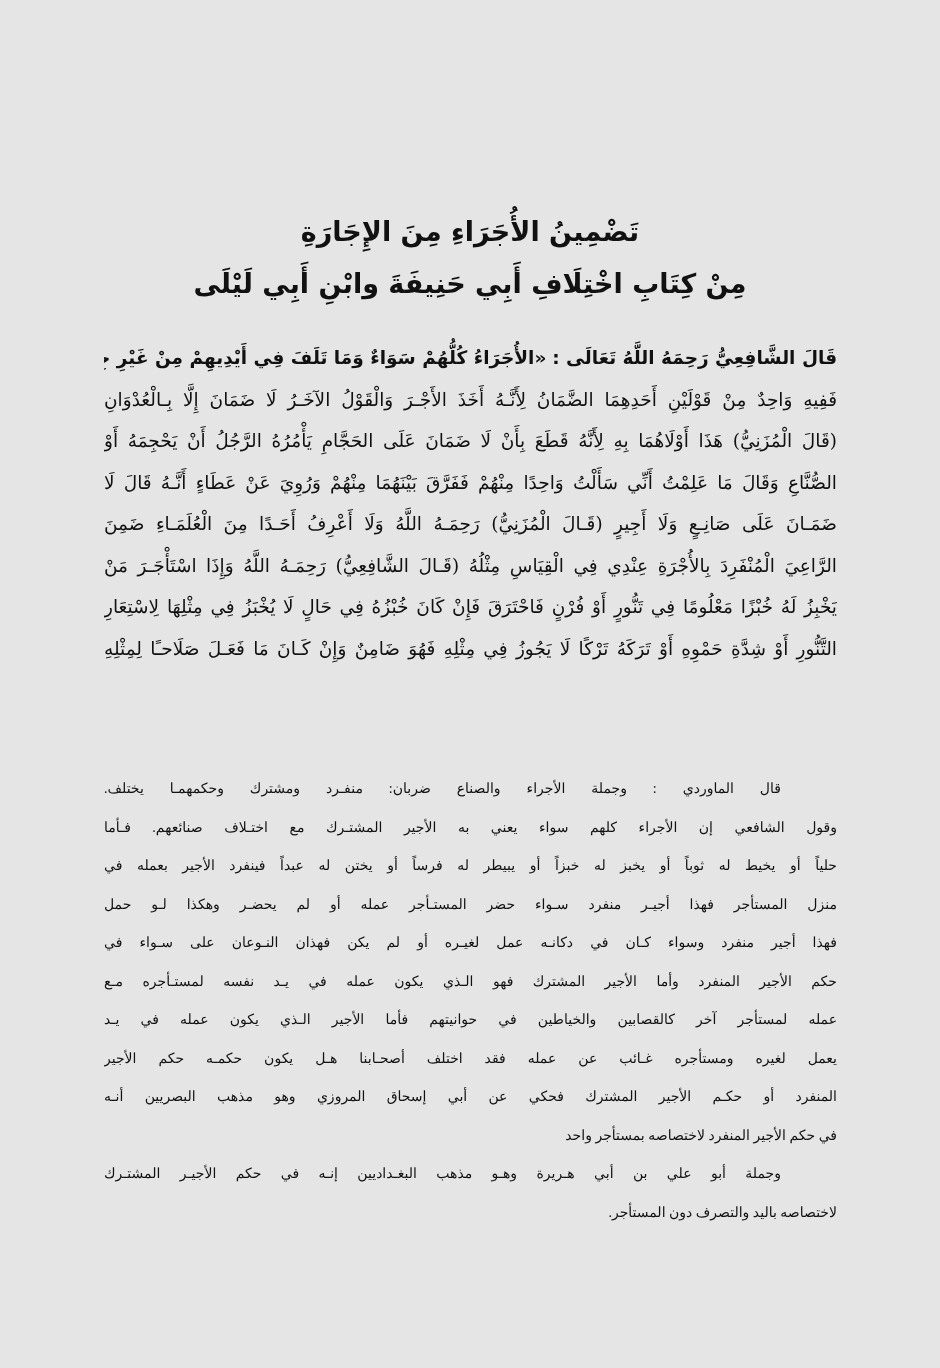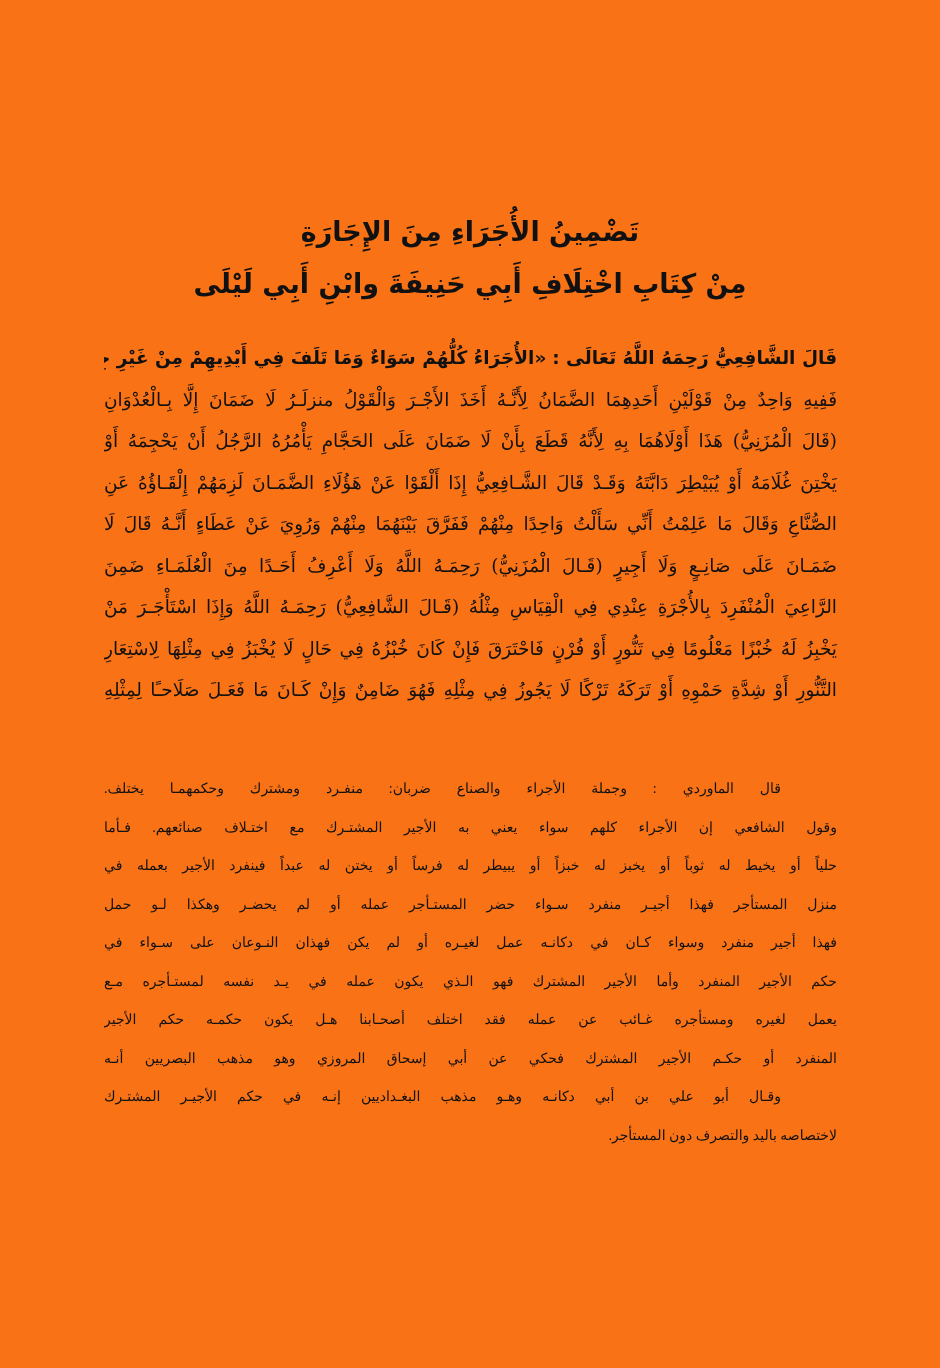--- a/index.html
+++ b/index.html
@@ -1,19 +1,19 @@
 <!DOCTYPE html>
 <html><head>
 <meta charset="utf-8">
 <style>
   html, body { margin: 0; padding: 0; background: #ffffff; }
   body { width: 940px; height: 1368px; position: relative; overflow: hidden; }
   .page {
     position: absolute; left: 0; top: 0; width: 940px; height: 1368px;
-    background: #f97316; color: #111111;
+    background: #e5e5e5; color: #111111;
     font-family: "DejaVu Serif", "Liberation Serif", serif;
   }
   .title {
     position: absolute; left: 140px; width: 660px; text-align: center;
     direction: rtl; font-family: "DejaVu Sans", sans-serif; font-weight: bold;
     font-size: 27px; line-height: 40px; color: #111;
   }
   .t1 { top: 212px; }
   .t2 { top: 264px; }
   .body-block {
@@ -35,36 +35,37 @@
 </head>
 <body>
 
 <div class="page">
 
   <div class="title t1">تَضْمِينُ الأُجَرَاءِ مِنَ الإِجَارَةِ</div>
   <div class="title t2">مِنْ كِتَابِ اخْتِلَافِ أَبِي حَنِيفَةَ وابْنِ أَبِي لَيْلَى</div>
 
   <div class="body-block quote">
     <span class="line"><span class="strong">قَالَ الشَّافِعِيُّ رَحِمَهُ اللَّهُ تَعَالَى :</span> <span class="strong">«الأُجَرَاءُ كُلُّهُمْ سَوَاءٌ وَمَا تَلَفَ فِي أَيْدِيهِمْ مِنْ غَيْرِ جِنَايَتِهِمْ</span></span>
-    <span class="line">فَفِيهِ وَاحِدٌ مِنْ قَوْلَيْنِ أَحَدِهِمَا الضَّمَانُ لِأَنَّـهُ أَخَذَ الأَجْـرَ وَالْقَوْلُ منزلَـرُ لَا ضَمَانَ إِلَّا بِـالْعُدْوَانِ</span>
+    <span class="line">فَفِيهِ وَاحِدٌ مِنْ قَوْلَيْنِ أَحَدِهِمَا الضَّمَانُ لِأَنَّـهُ أَخَذَ الأَجْـرَ وَالْقَوْلُ الآخَـرُ لَا ضَمَانَ إِلَّا بِـالْعُدْوَانِ</span>
     <span class="line">(قَالَ الْمُزَنِيُّ) هَذَا أَوْلَاهُمَا بِهِ لِأَنَّهُ قَطَعَ بِأَنْ لَا ضَمَانَ عَلَى الحَجَّامِ يَأْمُرُهُ الرَّجُلُ أَنْ يَحْجِمَهُ أَوْ</span>
-    <span class="line">يَخْتِنَ غُلَامَهُ أَوْ يُبَيْطِرَ دَابَّتَهُ وَقَـدْ قَالَ الشَّـافِعِيُّ إِذَا أَلْقَوْا عَنْ هَؤُلَاءِ الضَّمَـانَ لَزِمَهُمْ إِلْقَـاؤُهُ عَنِ</span>
     <span class="line">الصُّنَّاعِ  وَقَالَ مَا عَلِمْتُ أَنِّي سَأَلْتُ وَاحِدًا مِنْهُمْ فَفَرَّقَ بَيْنَهُمَا مِنْهُمْ وَرُوِيَ عَنْ عَطَاءٍ أَنَّـهُ قَالَ لَا</span>
     <span class="line">ضَمَـانَ عَلَى صَانِـعٍ  وَلَا أَجِيرٍ (قَـالَ الْمُزَنِيُّ) رَحِمَـهُ اللَّهُ وَلَا أَعْرِفُ أَحَـدًا مِنَ الْعُلَمَـاءِ ضَمِنَ</span>
     <span class="line">الرَّاعِيَ الْمُنْفَرِدَ بِالأُجْرَةِ عِنْدِي فِي الْقِيَاسِ مِثْلُهُ (قَـالَ الشَّافِعِيُّ) رَحِمَـهُ اللَّهُ وَإِذَا اسْتَأْجَـرَ مَنْ</span>
     <span class="line">يَخْبِزُ لَهُ خُبْزًا مَعْلُومًا فِي تَنُّورٍ أَوْ فُرْنٍ فَاحْتَرَقَ فَإِنْ كَانَ خُبْزُهُ فِي حَالٍ لَا يُخْبَزُ فِي مِثْلِهَا لِاسْتِعَارِ</span>
     <span class="line">التَّنُّورِ أَوْ شِدَّةِ حَمْوِهِ أَوْ تَرَكَهُ تَرْكًا لَا يَجُوزُ فِي مِثْلِهِ فَهُوَ ضَامِنٌ وَإِنْ كَـانَ مَا فَعَـلَ صَلَاحـًا لِمِثْلِهِ</span>
   </div>
 
   <div class="body-block comment">
     <span class="line indent">قال الماوردي : وجملة الأجراء والصناع ضربان: منفـرد ومشترك وحكمهمـا يختلف.</span>
     <span class="line">وقول الشافعي إن الأجراء كلهم سواء يعني به الأجير المشتـرك مع اختـلاف صنائعهم. فـأما</span>
     <span class="line">حلياً أو يخيط له ثوباً أو يخبز له خبزاً أو يبيطر له فرساً أو يختن له عبداً فينفرد الأجير بعمله في</span>
     <span class="line">منزل المستأجر فهذا أجيـر منفرد سـواء حضر المستـأجر عمله أو لم يحضـر وهكذا لـو حمل</span>
     <span class="line">فهذا أجير منفرد وسواء كـان في دكانـه عمل لغيـره أو لم يكن فهذان النـوعان على سـواء في</span>
     <span class="line">حكم الأجير المنفرد وأما الأجير المشترك فهو الـذي يكون عمله في يـد نفسه لمستـأجره مـع</span>
+    <span class="line">عمله لمستأجر آخر كالقصابين والخياطين في حوانيتهم فأما الأجير الـذي يكون عمله في يـد</span>
     <span class="line">يعمل لغيره ومستأجره غـائب عن عمله فقد اختلف أصحـابنا هـل يكون حكمـه حكم الأجير</span>
     <span class="line">المنفرد أو حكـم الأجير المشترك فحكي عن أبي إسحاق المروزي وهو مذهب البصريين أنـه</span>
-    <span class="line indent">وقـال أبو علي بن أبي دكانـه وهـو مذهب البغـداديين إنـه في حكم الأجيـر المشتـرك</span>
+    <span class="line last">في حكم الأجير المنفرد لاختصاصه بمستأجر واحد</span>
+    <span class="line indent">وجملة أبو علي بن أبي هـريرة وهـو مذهب البغـداديين إنـه في حكم الأجيـر المشتـرك</span>
     <span class="line last">لاختصاصه باليد والتصرف دون المستأجر.</span>
   </div>
 
 </div>
 
 </body></html>

